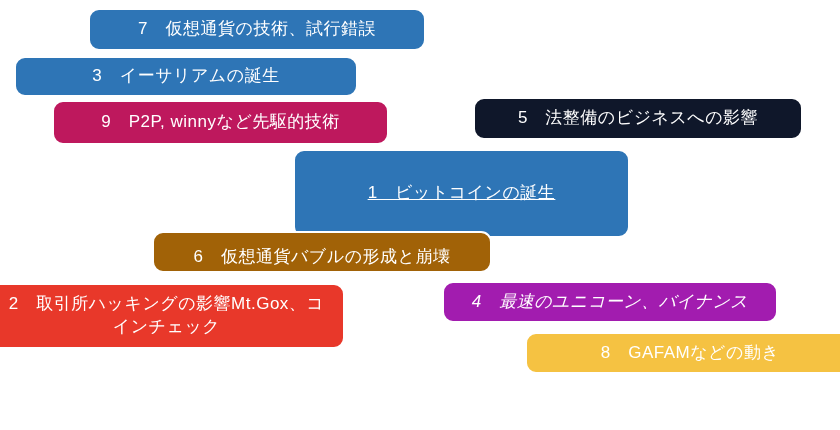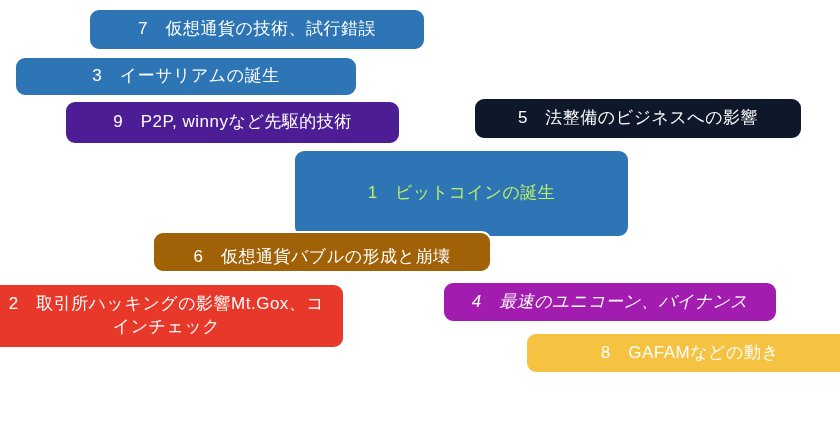--- a/index.html
+++ b/index.html
@@ -36,27 +36,27 @@
 </head>
 <body>
 
 <div class="stage" style="background: rgb(255, 255, 255);">
     <div class="box" style="left: 14px; top: 56px; width: 344px; height: 41px; background: rgb(46, 117, 182); color: rgb(255, 255, 255); z-index: 1;">
       <span>3　イーサリアムの誕生</span>
     </div>
     <div class="box" style="left: 88px; top: 8px; width: 338px; height: 43px; background: rgb(46, 117, 182); color: rgb(255, 255, 255); z-index: 2;">
       <span>7　仮想通貨の技術、試行錯誤</span>
     </div>
-    <div class="box" style="left: 64px; top: 100px; width: 337px; height: 45px; background: #4c1d95; color: rgb(255, 255, 255); z-index: 3; text-align: right;">
+    <div class="box" style="left: 52px; top: 100px; width: 337px; height: 45px; background: #be185d; color: rgb(255, 255, 255); z-index: 3; text-align: right;">
       <span>9　P2P, winnyなど先駆的技術</span>
     </div>
     <div class="box" style="left: 473px; top: 97px; width: 330px; height: 43px; background: #0f172a; color: rgb(255, 255, 255); z-index: 4;">
       <span>5　法整備のビジネスへの影響</span>
     </div>
-    <div class="box" style="left: 293px; top: 149px; width: 337px; height: 89px; background: rgb(46, 117, 182); color: #bef264; z-index: 5;">
+    <div class="box" style="left: 293px; top: 149px; width: 337px; height: 89px; background: rgb(46, 117, 182); color: #ffffff; z-index: 5; text-decoration: underline;">
       <span>1　ビットコインの誕生</span>
     </div>
     <div class="box" style="left: 152px; top: 231px; width: 340px; height: 42px; background: #a16207; color: rgb(255, 255, 255); z-index: 6; align-items: flex-end;">
       <span>6　仮想通貨バブルの形成と崩壊</span>
     </div>
     <div class="box" style="left: -12px; top: 283px; width: 357px; height: 66px; background: rgb(232, 56, 42); color: rgb(255, 255, 255); z-index: 7;">
       <span>2　取引所ハッキングの影響Mt.Gox、コインチェック</span>
     </div>
     <div class="box" style="left: 442px; top: 281px; width: 336px; height: 42px; background: #a21caf; color: rgb(255, 255, 255); z-index: 8; font-style: italic;">
       <span>4　最速のユニコーン、バイナンス</span>

